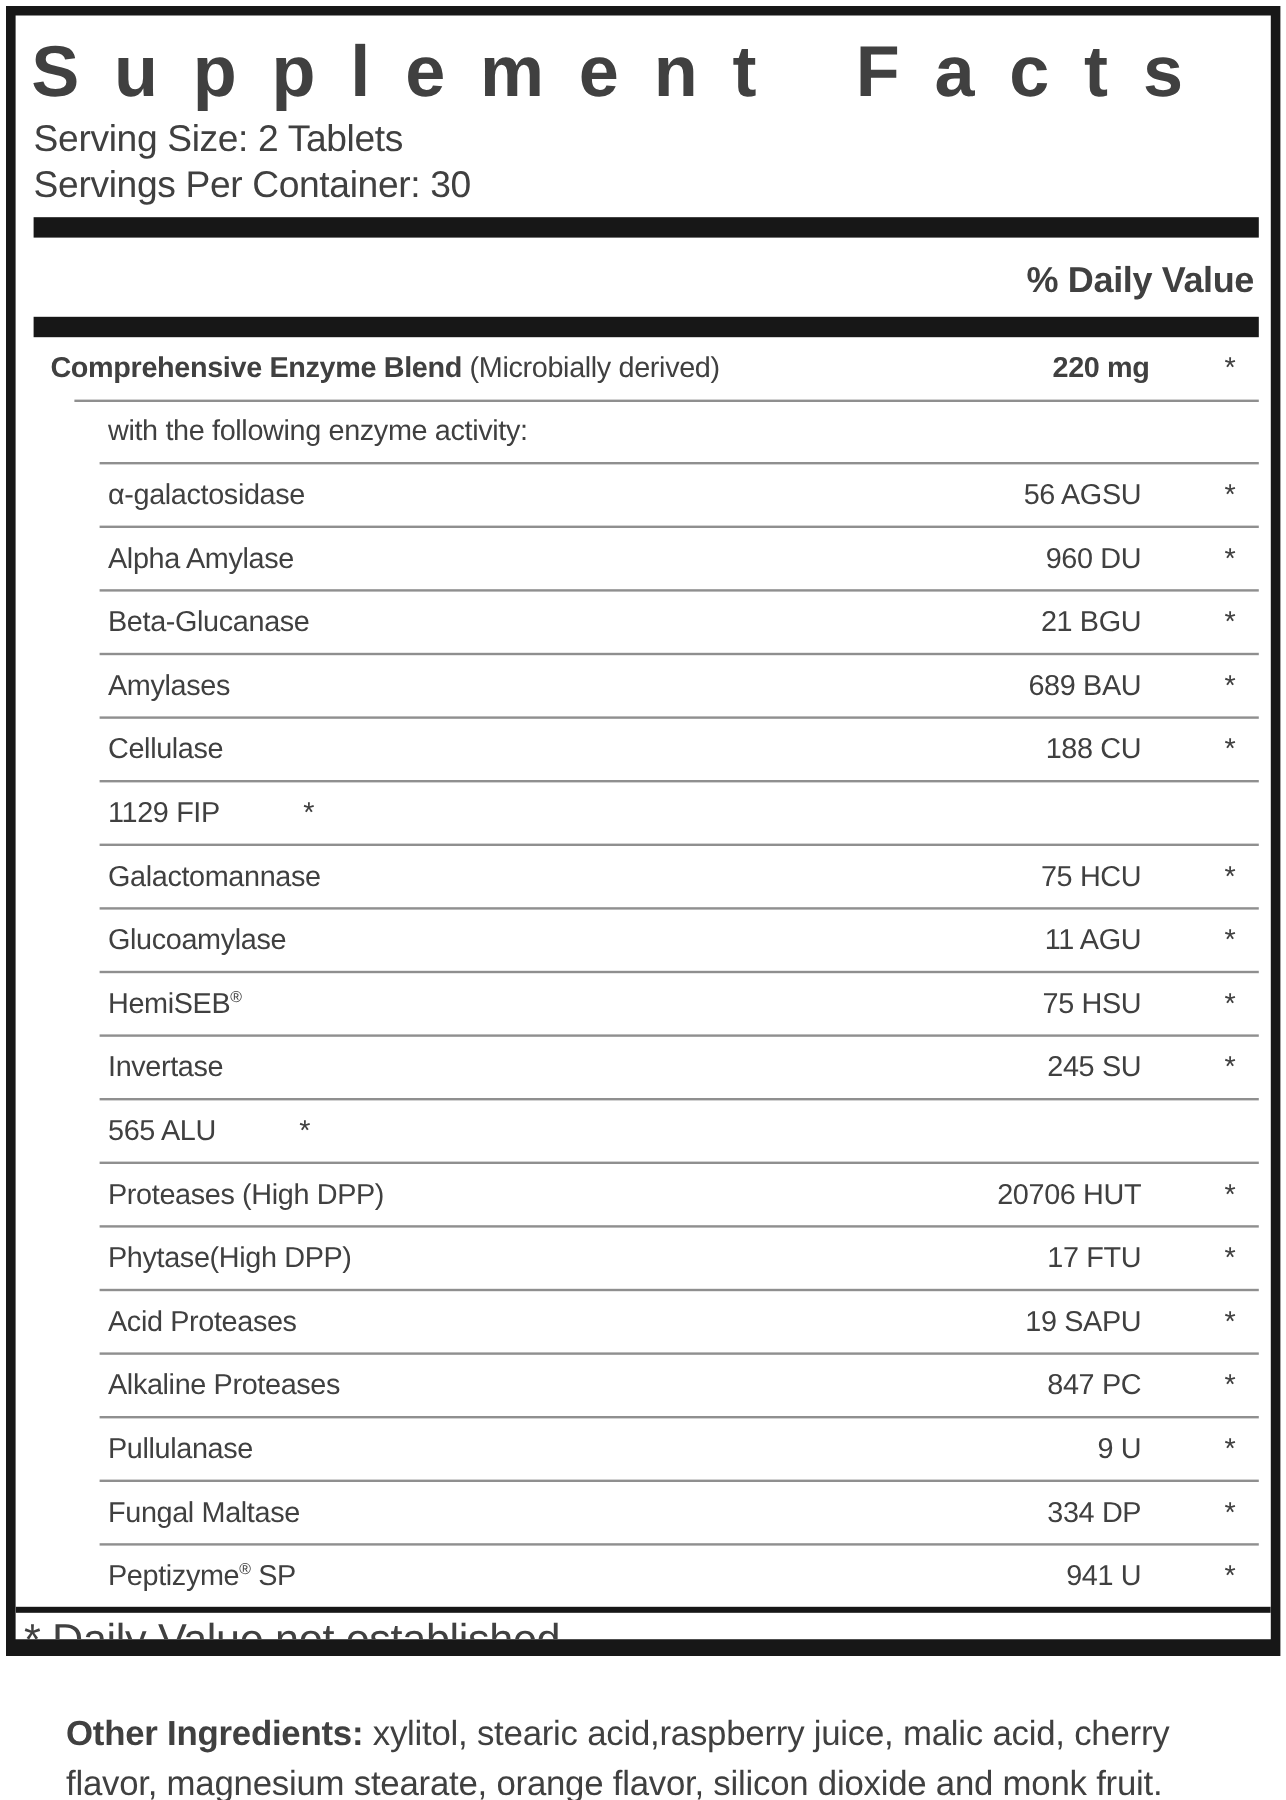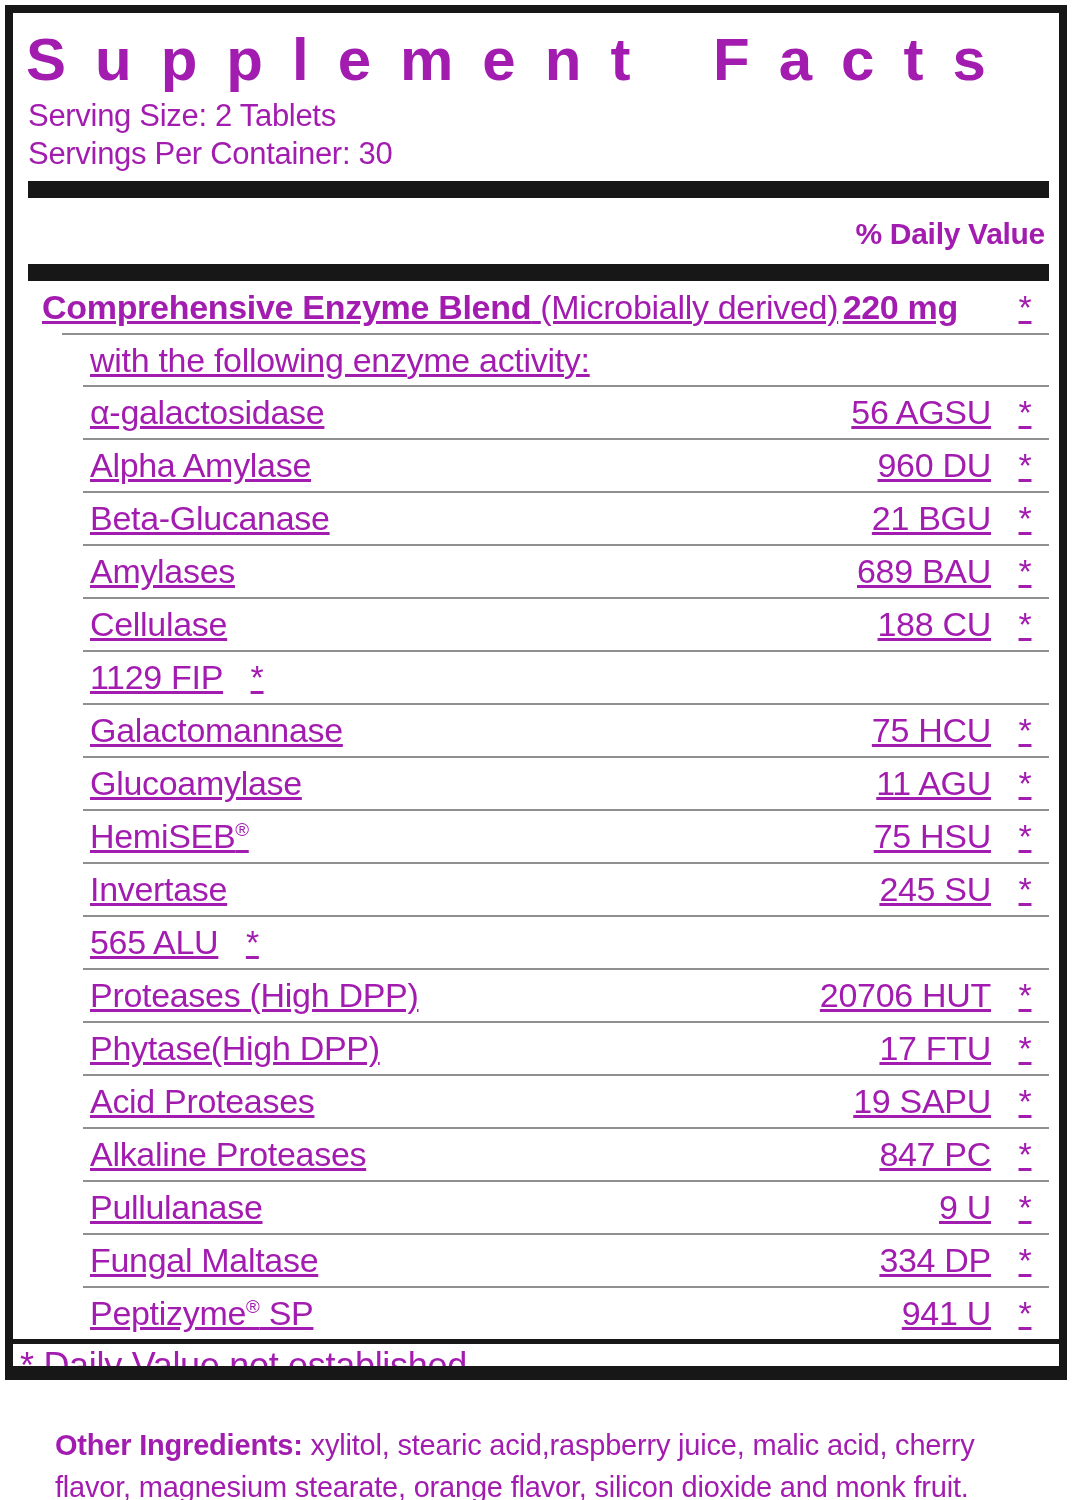--- a/index.html
+++ b/index.html
@@ -2,21 +2,21 @@
 <html><head>
 <meta charset="utf-8">
 <style>
   * { box-sizing: border-box; margin: 0; padding: 0; }
   html, body { background: #ffffff; }
   .page {
     position: relative;
     width: 1072px;
     height: 1500px;
     background: #ffffff;
-    color: #a21caf;
+    color: #404040;
     font-family: "Liberation Sans", sans-serif;
     overflow: hidden;
   }
   .facts-box {
     position: absolute;
     left: 5px;
     top: 5px;
     width: 1062px;
     height: 1375px;
     border: 8px solid #171717;
@@ -49,41 +49,41 @@
     font-weight: bold;
     font-size: 30px;
     line-height: 32px;
     padding: 20px 14px 6px 0;
     letter-spacing: -0.3px;
   }
   .rows { margin-right: 10px; }
   .row {
     display: flex;
     align-items: center;
-    font-size: 34px;
+    font-size: 24px;
     letter-spacing: -0.3px;
     height: 53px;
-    text-decoration: underline;
   }
   .row .name { flex: 1; white-space: nowrap; }
   .row .amount { text-align: right; padding-right: 10px; white-space: nowrap; }
   .row .ast { width: 48px; text-align: center; }
   .row-main { height: 52px; padding-left: 29px; }
   .row-main .name-bold { font-weight: bold; }
   .row-main .amount { font-weight: bold; padding-right: 43px; }
   .row-sub {
     height: 52px;
     margin-left: 49px;
     padding-left: 28px;
     border-top: 2px solid #8f8f8f;
   }
   .row-enz {
     margin-left: 70px;
     padding-left: 7px;
     border-top: 2px solid #8f8f8f;
+    gap: 40px;
   }
   sup.reg {
     font-size: 0.55em;
     vertical-align: super;
     line-height: 0;
   }
   .footnote-sep {
     height: 5px;
     background: #171717;
   }

